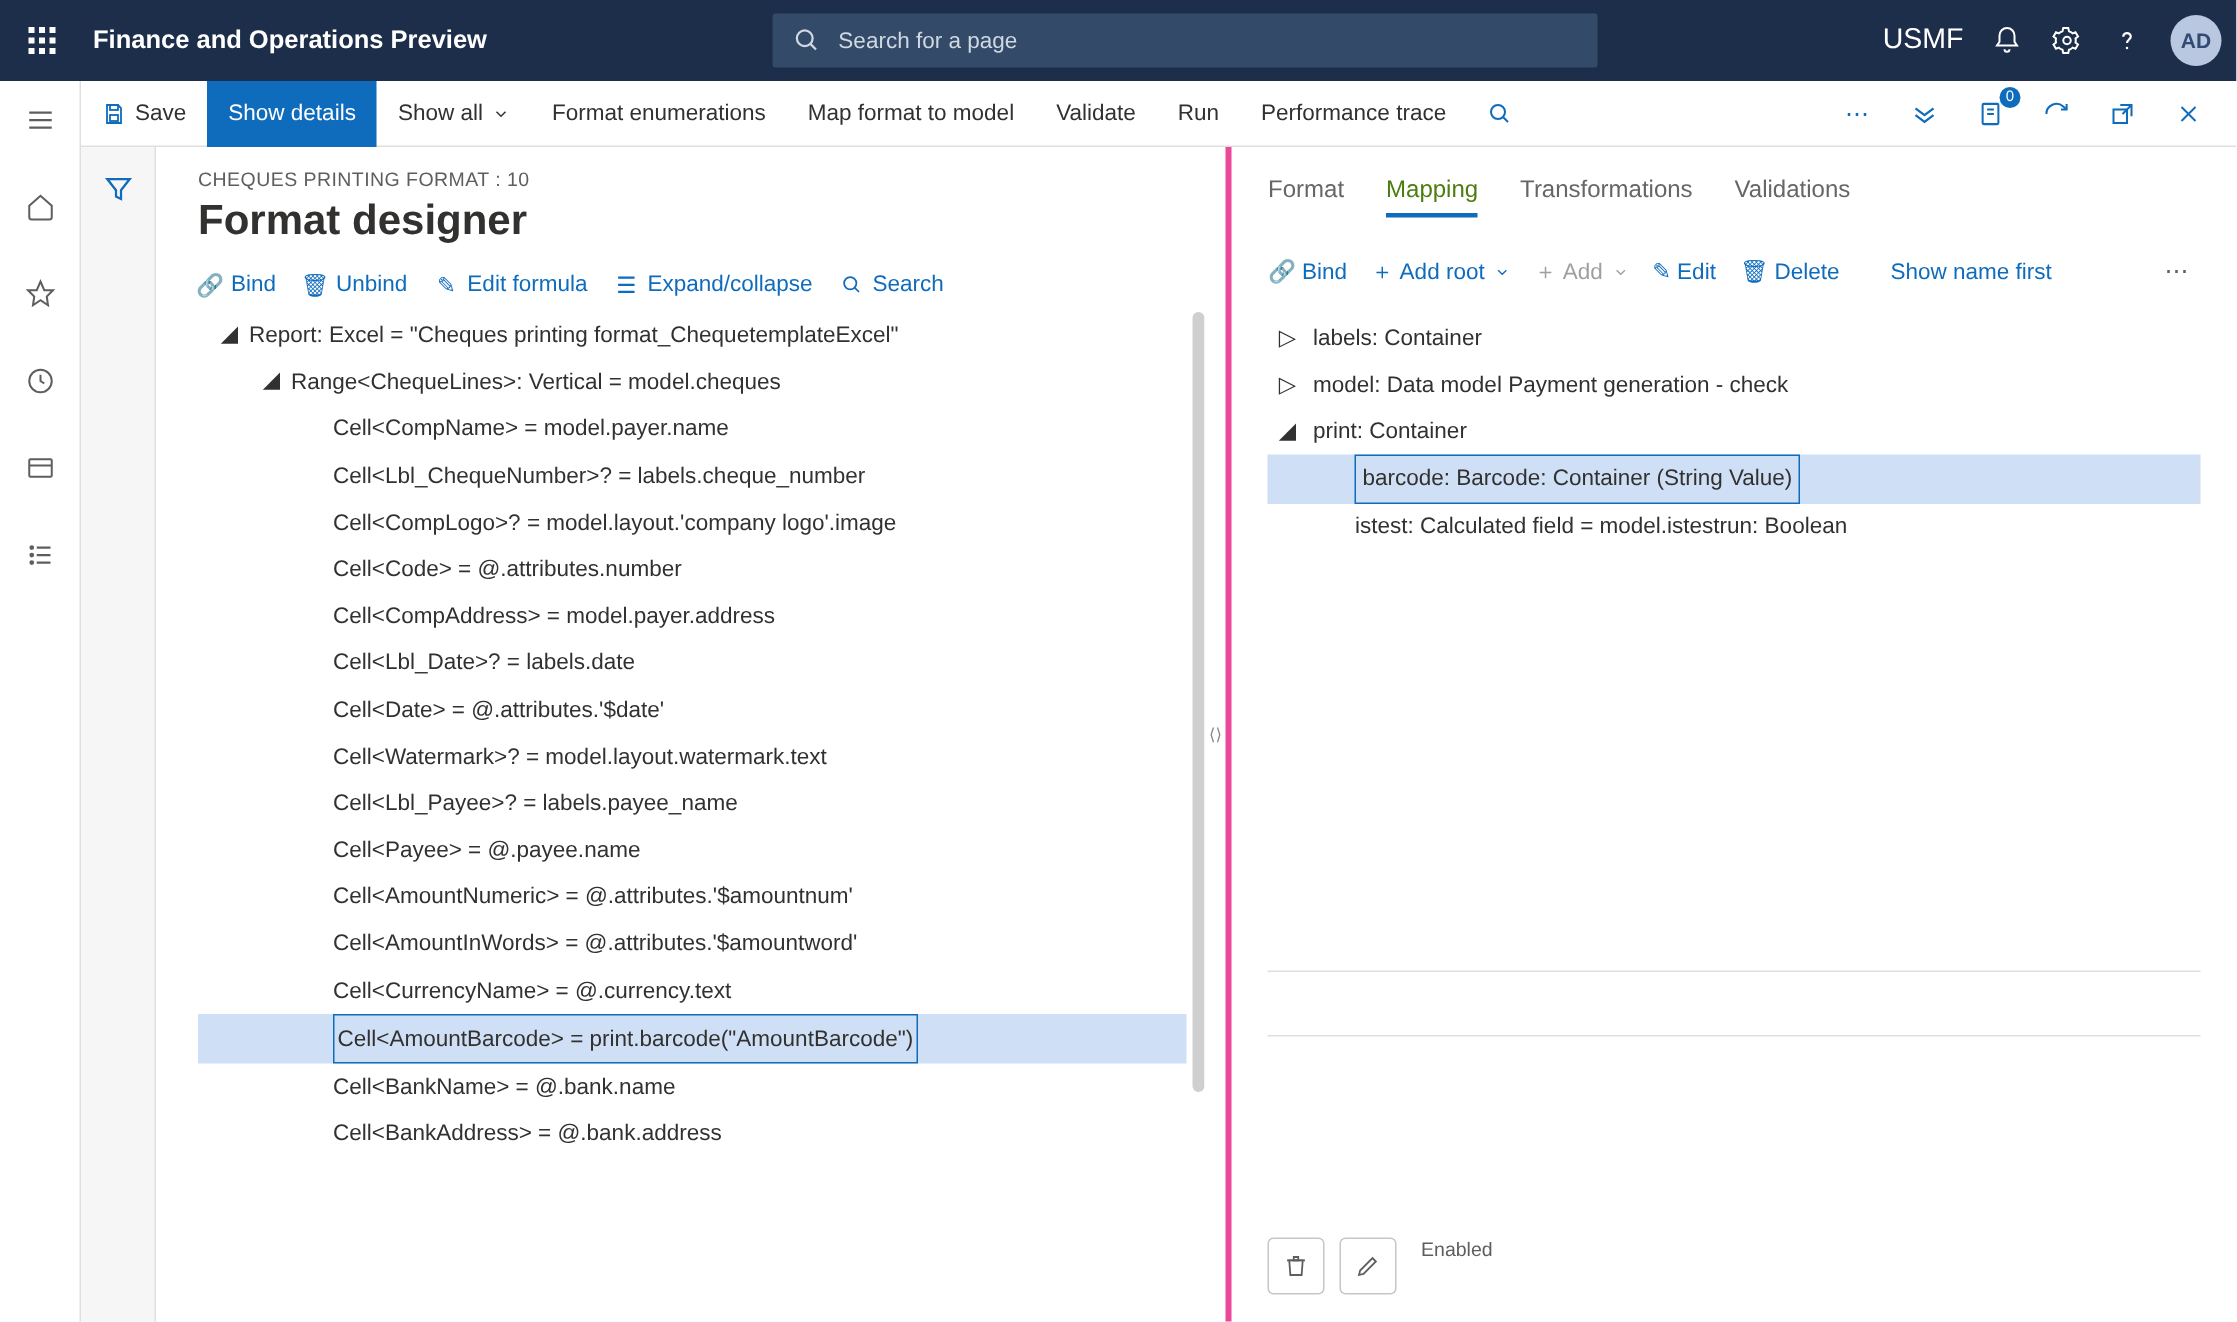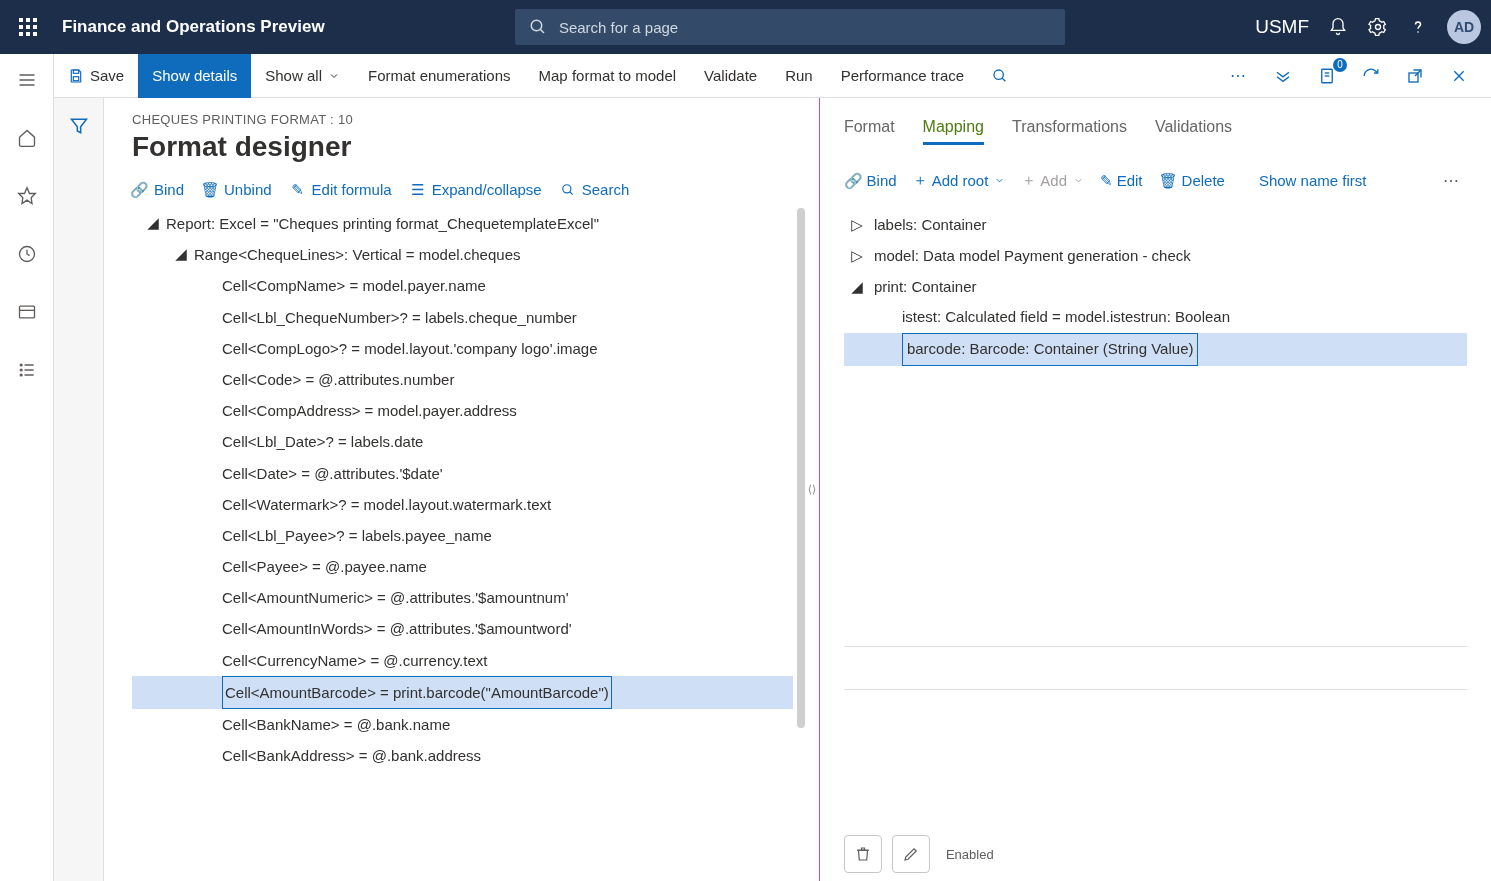--- a/index.html
+++ b/index.html
@@ -34,21 +34,21 @@
   .leftrail { position: absolute; top: 54px; left: 0; width: 54px; bottom: 0; border-right: 1px solid #e1dfdd; background: #fff; display: flex; flex-direction: column; align-items: center; padding-top: 6px; gap: 18px; }
   .leftrail .rail-btn { width: 40px; height: 40px; display: flex; align-items: center; justify-content: center; color: #605e5c; cursor: pointer; }
 
   
   .filter-strip { position: absolute; top: 98px; left: 54px; width: 50px; bottom: 0; border-right: 1px solid #e1dfdd; background: #f6f6f6; display: flex; justify-content: center; padding-top: 12px; }
   .filter-strip .fbtn { width: 32px; height: 32px; color: #0f6cbd; display:flex; align-items:center; justify-content:center; cursor:pointer; }
 
   
   .main { position: absolute; top: 98px; left: 104px; right: 0; bottom: 0; display: flex; }
   .designer-col { flex: 1.08; min-width: 0; padding: 14px 0 0 28px; position: relative; }
-  .mapping-col { flex: 1; min-width: 0; padding: 14px 24px 0 24px; border-left: 1px solid #ec4899; display:flex; flex-direction:column; }
+  .mapping-col { flex: 1; min-width: 0; padding: 14px 24px 0 24px; border-left: 4px solid #ec4899; display:flex; flex-direction:column; }
 
   .crumb { font-size: 13px; color: #605e5c; letter-spacing: .3px; }
   .page-title { font-size: 28px; font-weight: 600; margin-top: 4px; }
 
   .tool-row { display: flex; gap: 18px; margin-top: 18px; margin-bottom: 10px; }
   .tool { color: #0f6cbd; font-size: 15px; display:flex; align-items:center; gap:6px; cursor:pointer; }
   .tool .i { width:16px; height:16px; display:inline-flex; align-items:center; justify-content:center; }
 
   .tree { margin-top: 8px; font-size: 15px; line-height: 2.08; padding-right: 12px; overflow-y: hidden; position:relative; height: 628px; }
   .tree .row { white-space: nowrap; padding-left: 0; display:flex; align-items:center; }
@@ -70,21 +70,21 @@
   .map-tools .mt.dis { color:#a19f9d; }
   .map-tools .ell { margin-left:auto; color:#605e5c; letter-spacing:2px; cursor:pointer; padding:0 6px; }
 
   .map-tree { margin-top:20px; font-size:15px; line-height:2.05; }
   .map-tree .row { display:flex; align-items:center; white-space:nowrap; }
   .map-tree .tw { display:inline-block; width:14px; text-align:center; margin-right:10px; }
   .map-tree .row.sel { background:#cfe0f6; }
   .map-tree .row.sel .txtspan { border:1px solid #0f6cbd; padding:0 4px; }
   .map-tree .row .underline { border-bottom:3px solid #9b2f8f; }
 
-  .bottom-bar { margin-top:auto; border-top:0px solid #e1dfdd; padding:10px 0 8px 0; display:flex; align-items:center; gap:10px; }
+  .bottom-bar { margin-top:auto; border-top:0px solid #e1dfdd; padding:10px 0 18px 0; display:flex; align-items:flex-start; gap:10px; }
   .sq-btn { width:38px; height:38px; border:1px solid #c8c6c4; border-radius:4px; display:flex; align-items:center; justify-content:center; color:#605e5c; cursor:pointer; }
   .enabled-lbl { font-size:13px; color:#605e5c; margin-left:6px; }
 
   .spacer-box { height:44px; border:1px solid #e1dfdd; border-left:0; border-right:0; margin-top: 280px; }
 
   svg { display:block; }
 </style>
 </head>
 <body>
 
@@ -460,29 +460,29 @@
         <div class="row">
           <span class="ind" style="width: 6px;"></span>
           <span class="tw">▷</span>
           <span class="txtspan">model: Data model Payment generation - check</span>
         </div>
         <div class="row">
           <span class="ind" style="width: 6px;"></span>
           <span class="tw">◢</span>
           <span class="txtspan">print: Container</span>
         </div>
-        <div class="row">
-          <span class="ind" style="width: 34px;"></span>
-          <span class="tw"></span>
-          <span class="txtspan">istest: Calculated field = model.istestrun: Boolean</span>
-        </div>
         <div class="row sel">
           <span class="ind" style="width: 34px;"></span>
           <span class="tw"></span>
           <span class="txtspan underline">barcode: Barcode: Container (String Value)</span>
+        </div>
+        <div class="row">
+          <span class="ind" style="width: 34px;"></span>
+          <span class="tw"></span>
+          <span class="txtspan">istest: Calculated field = model.istestrun: Boolean</span>
         </div>
       </div>
 
     <div class="spacer-box"></div>
 
     <div class="bottom-bar">
       <div class="sq-btn">
           <svg width="18" height="18" viewBox="0 0 24 24" fill="none" stroke="#605e5c" stroke-width="1.6">
             <path d="M6 7h12l-1 13H7z"></path>
             <path d="M4 7h16"></path>

